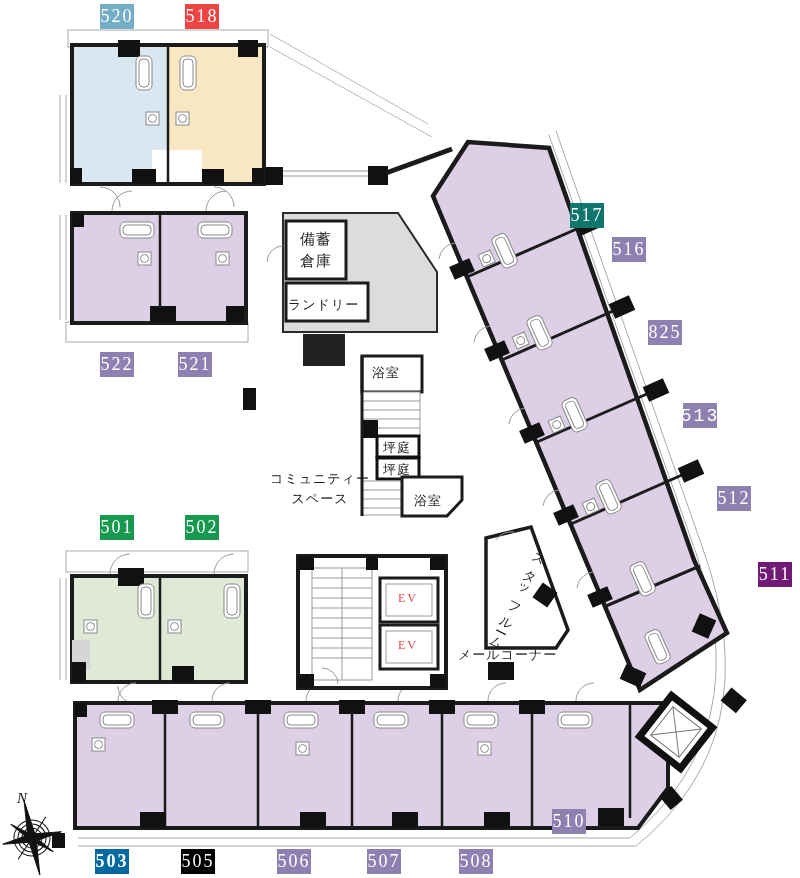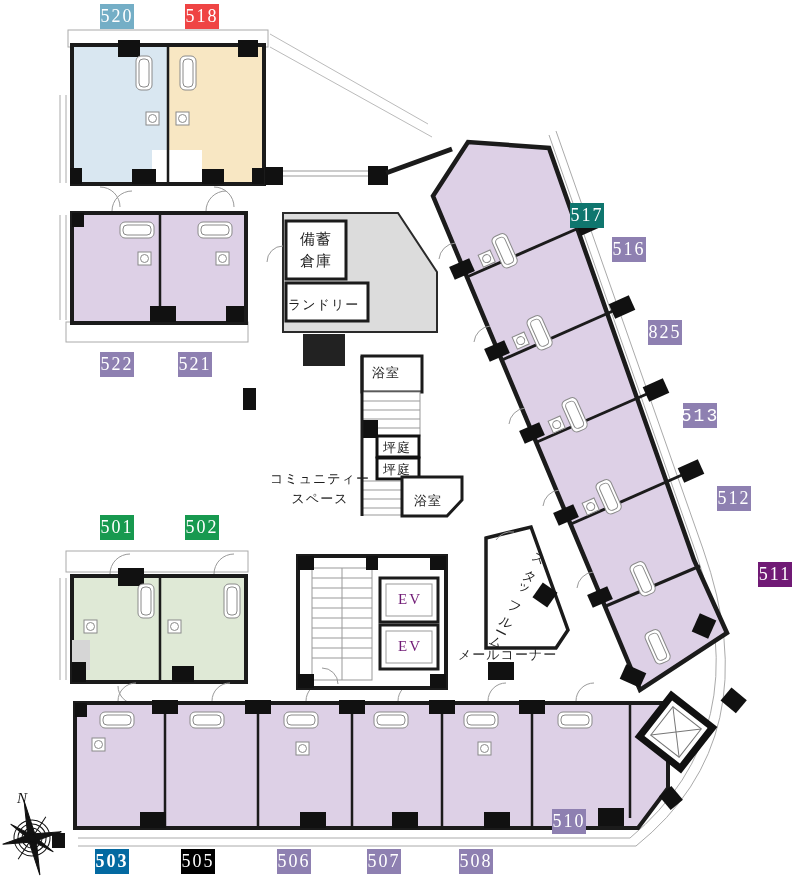--- a/index.html
+++ b/index.html
@@ -14,21 +14,21 @@
   }
   .jlabel{
     position:absolute;color:#1e1e1e;font-size:13px;letter-spacing:1px;white-space:nowrap;
     font-family:"Liberation Serif","DejaVu Serif",serif;
   }
   .jlabel.center{text-align:center;}
   .staff{
     writing-mode:vertical-rl;transform:rotate(27deg);transform-origin:center;
     letter-spacing:3px;height:120px;
   }
-  .ev{font-size:15px;letter-spacing:2px;color:#701a75;}
+  .ev{font-size:12px;letter-spacing:2px;color:#ef4444;}
   .north-label{position:absolute;font-style:italic;font-size:15px;color:#111;}
 </style>
 </head>
 <body>
 
 <div class="stage">
 
   <svg class="plan-svg" viewBox="0 0 800 878">
     <defs>
       <g id="tub" stroke="#8a8a8a" fill="#ffffff" stroke-width="1">

